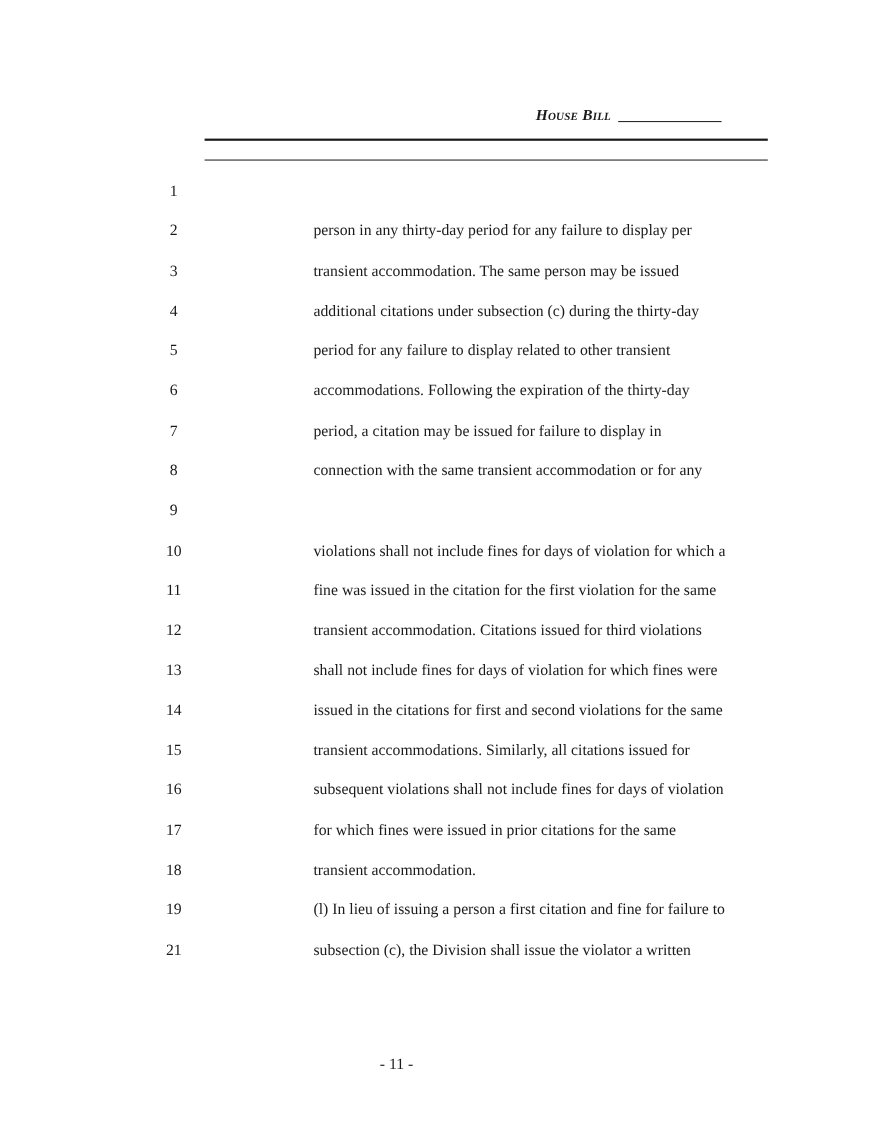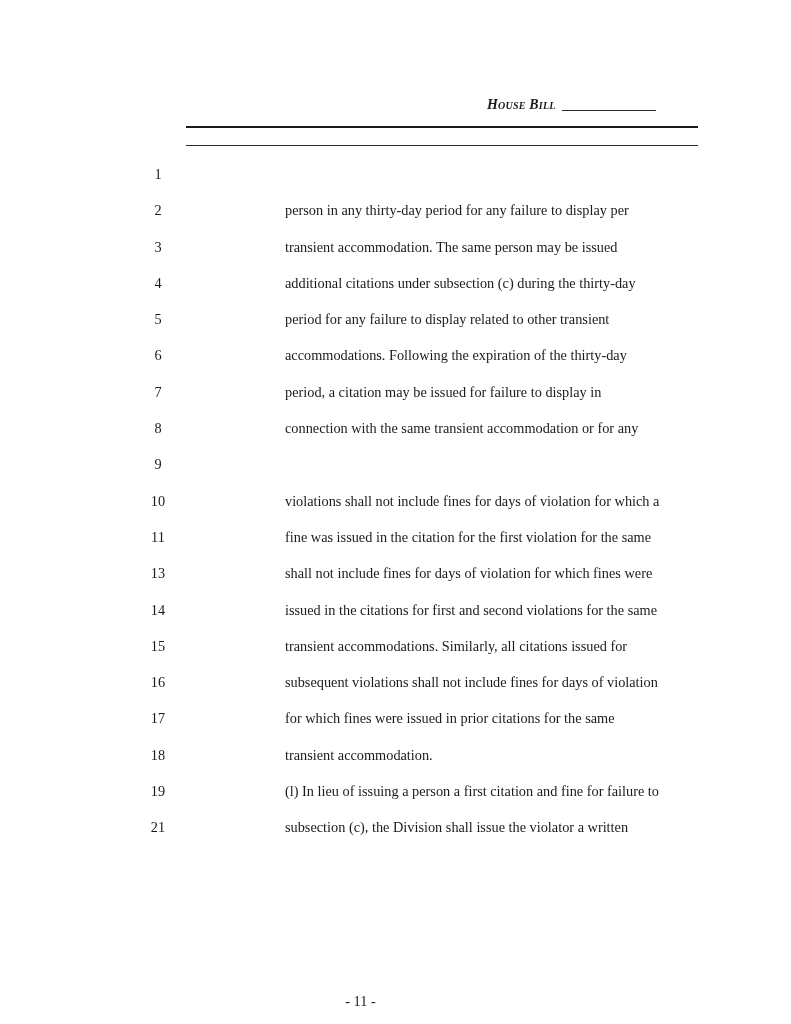--- a/index.html
+++ b/index.html
@@ -75,21 +75,20 @@
     .footer {
       position: absolute;
       left: 0;
       width: 671px;
       top: 958px;
       text-align: center;
       font-size: 14.3px;
       line-height: 20px;
       padding-left: 50px;
       box-sizing: border-box;
-      margin-top: 33px;
     }
   </style>
 </head>
 <body>
 
 <div class="header">
   <span>House Bill</span><span class="blank"></span>
 </div>
 
 <div class="rule thick"></div>
@@ -132,20 +131,24 @@
     </div>
   <div class="line">
       <span class="num">10</span>
       <span class="txt">violations shall not include fines for days of violation for which a</span>
     </div>
   <div class="line">
       <span class="num">11</span>
       <span class="txt">fine was issued in the citation for the first violation for the same</span>
     </div>
   <div class="line">
+      <span class="num">12</span>
+      <span class="txt">transient accommodation. Citations issued for third violations</span>
+    </div>
+  <div class="line">
       <span class="num">13</span>
       <span class="txt">shall not include fines for days of violation for which fines were</span>
     </div>
   <div class="line">
       <span class="num">14</span>
       <span class="txt">issued in the citations for first and second violations for the same</span>
     </div>
   <div class="line">
       <span class="num">15</span>
       <span class="txt">transient accommodations. Similarly, all citations issued for</span>

